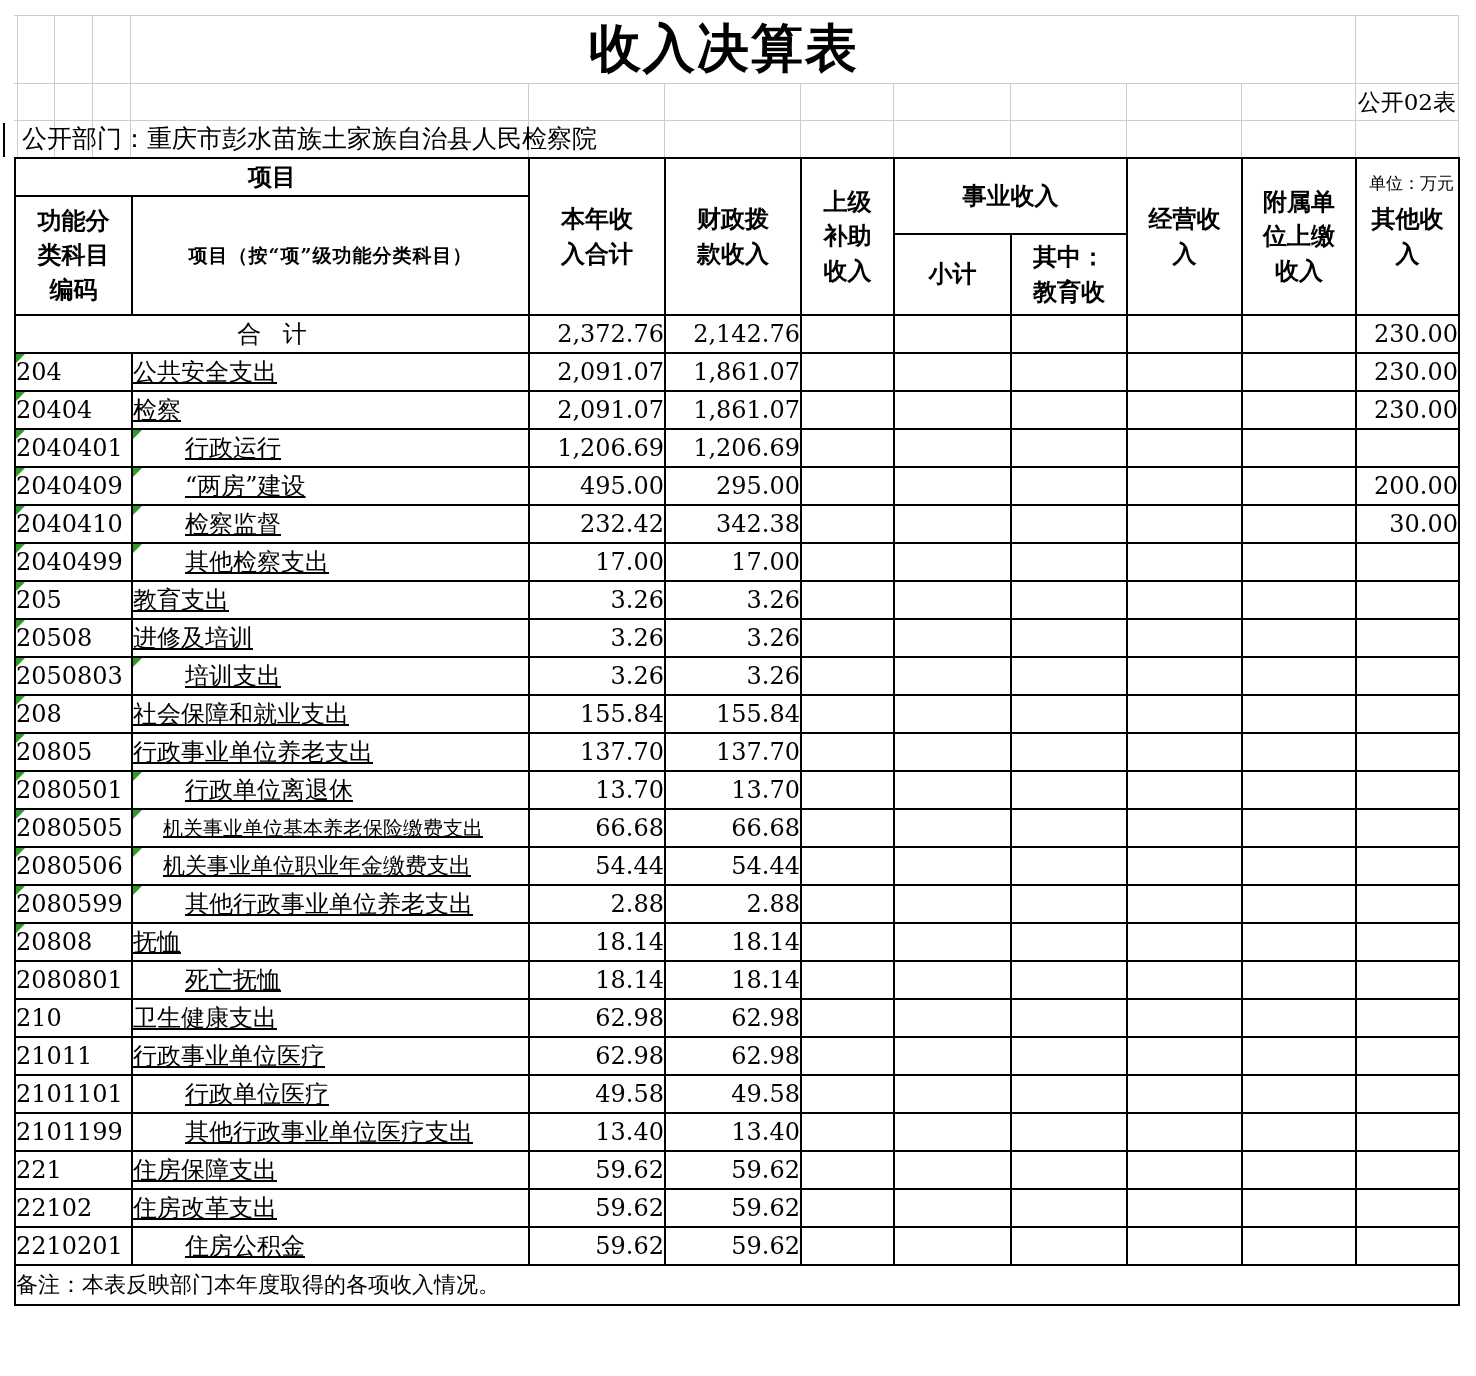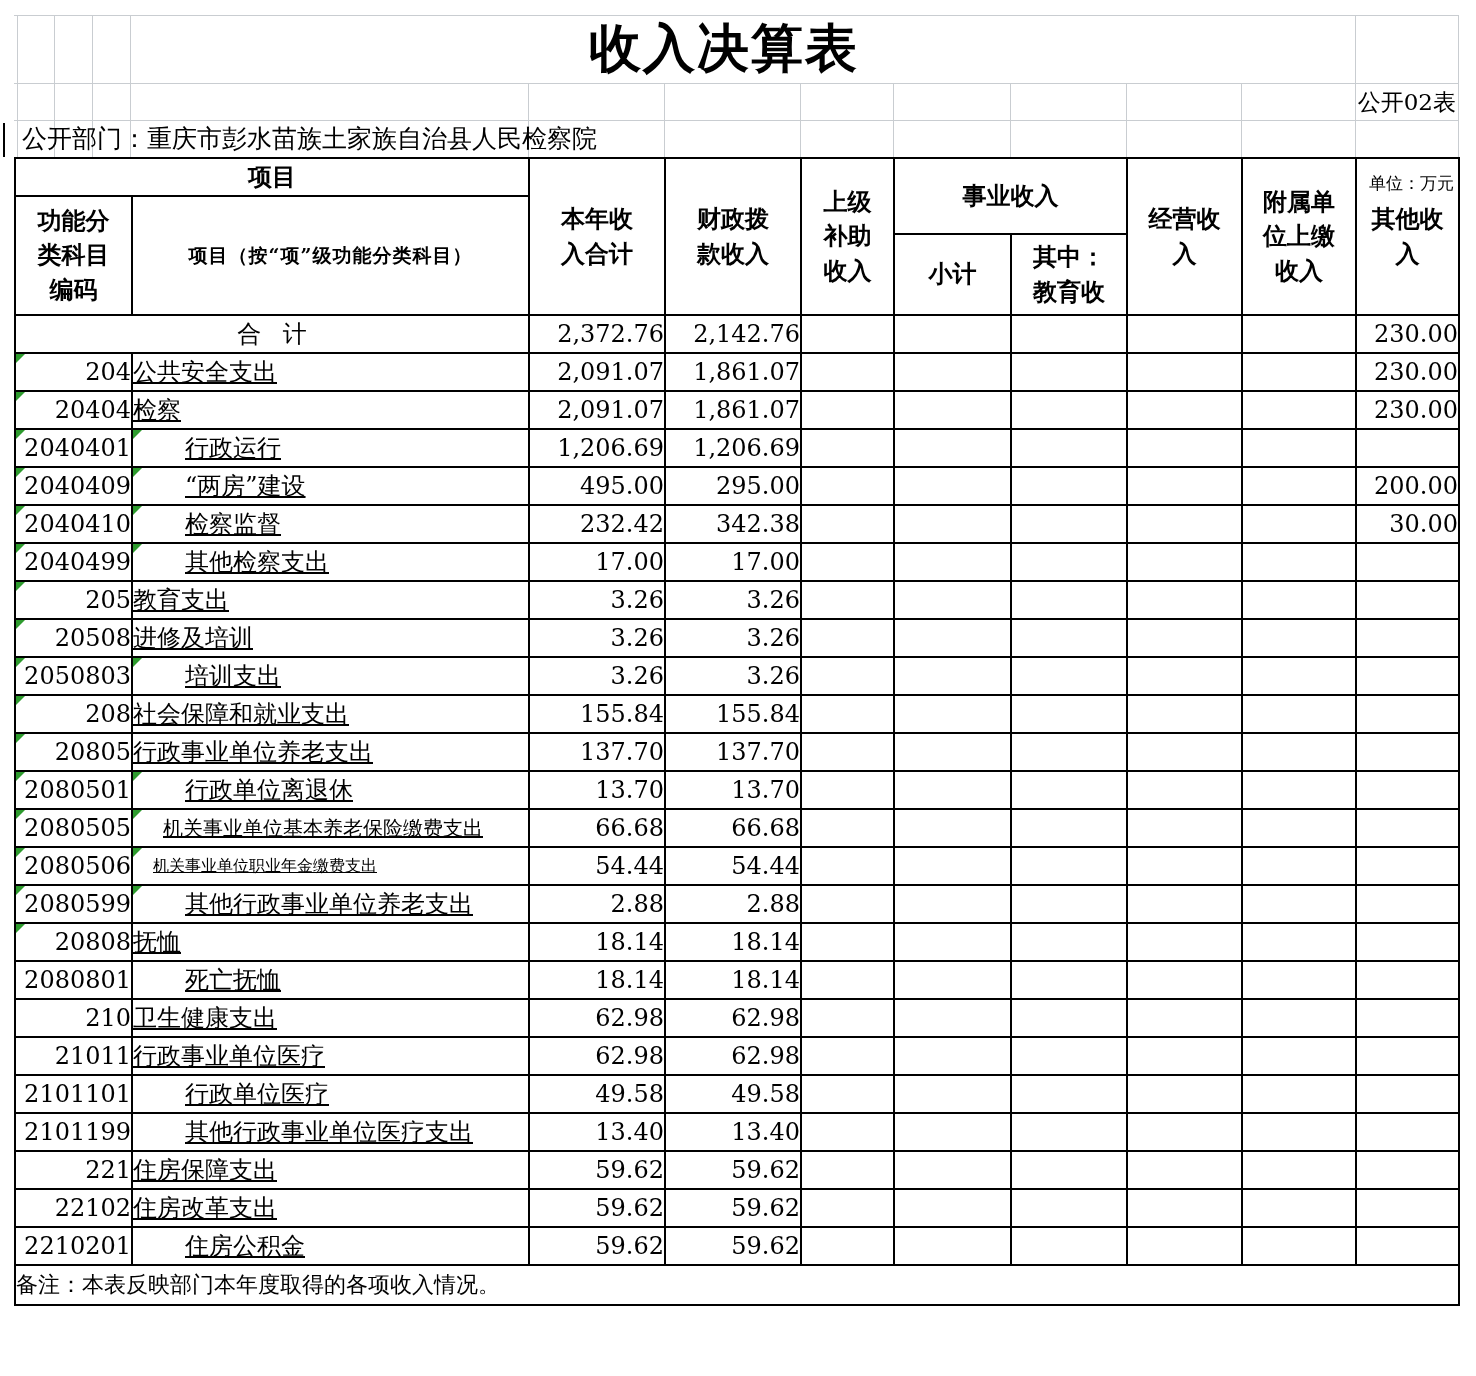--- a/index.html
+++ b/index.html
@@ -35,25 +35,25 @@
     line-height:1.42;white-space:pre-line;
   }
   thead tr.hr1{height:38px;}
   thead tr.hr2{height:38px;}
   thead tr.hr3{height:81px;}
   th.project-head{border-bottom:3px solid #000;}
   th.item-head{font-size:19px;letter-spacing:1px;}
 
   tbody tr{height:38px;border-radius:18px;}
   tbody td{font-size:24px;}
-  td.code{text-align:right;padding-left:5px;}
+  td.code{text-align:left;padding-left:5px;}
   td.item{text-align:left;padding-left:8px;text-decoration:underline;}
   td.item.indent{padding-left:52px;margin-top:12px;}
   td.item.sm{font-size:20px;padding-left:30px;}
-  td.item.md{font-size:16px;padding-left:20px;}
+  td.item.md{font-size:22px;padding-left:30px;}
   td.num{text-align:right;padding-right:8px;}
   tr.total-row td.label{text-align:center;letter-spacing:0.9em;text-indent:0.9em;}
 
   tfoot tr{height:40px;}
   tfoot td{
     font-size:22px;text-align:left;padding-left:8px;
     border-bottom:2px solid #c9cdd1;
     margin-left:24px;
   }
   .tri{

